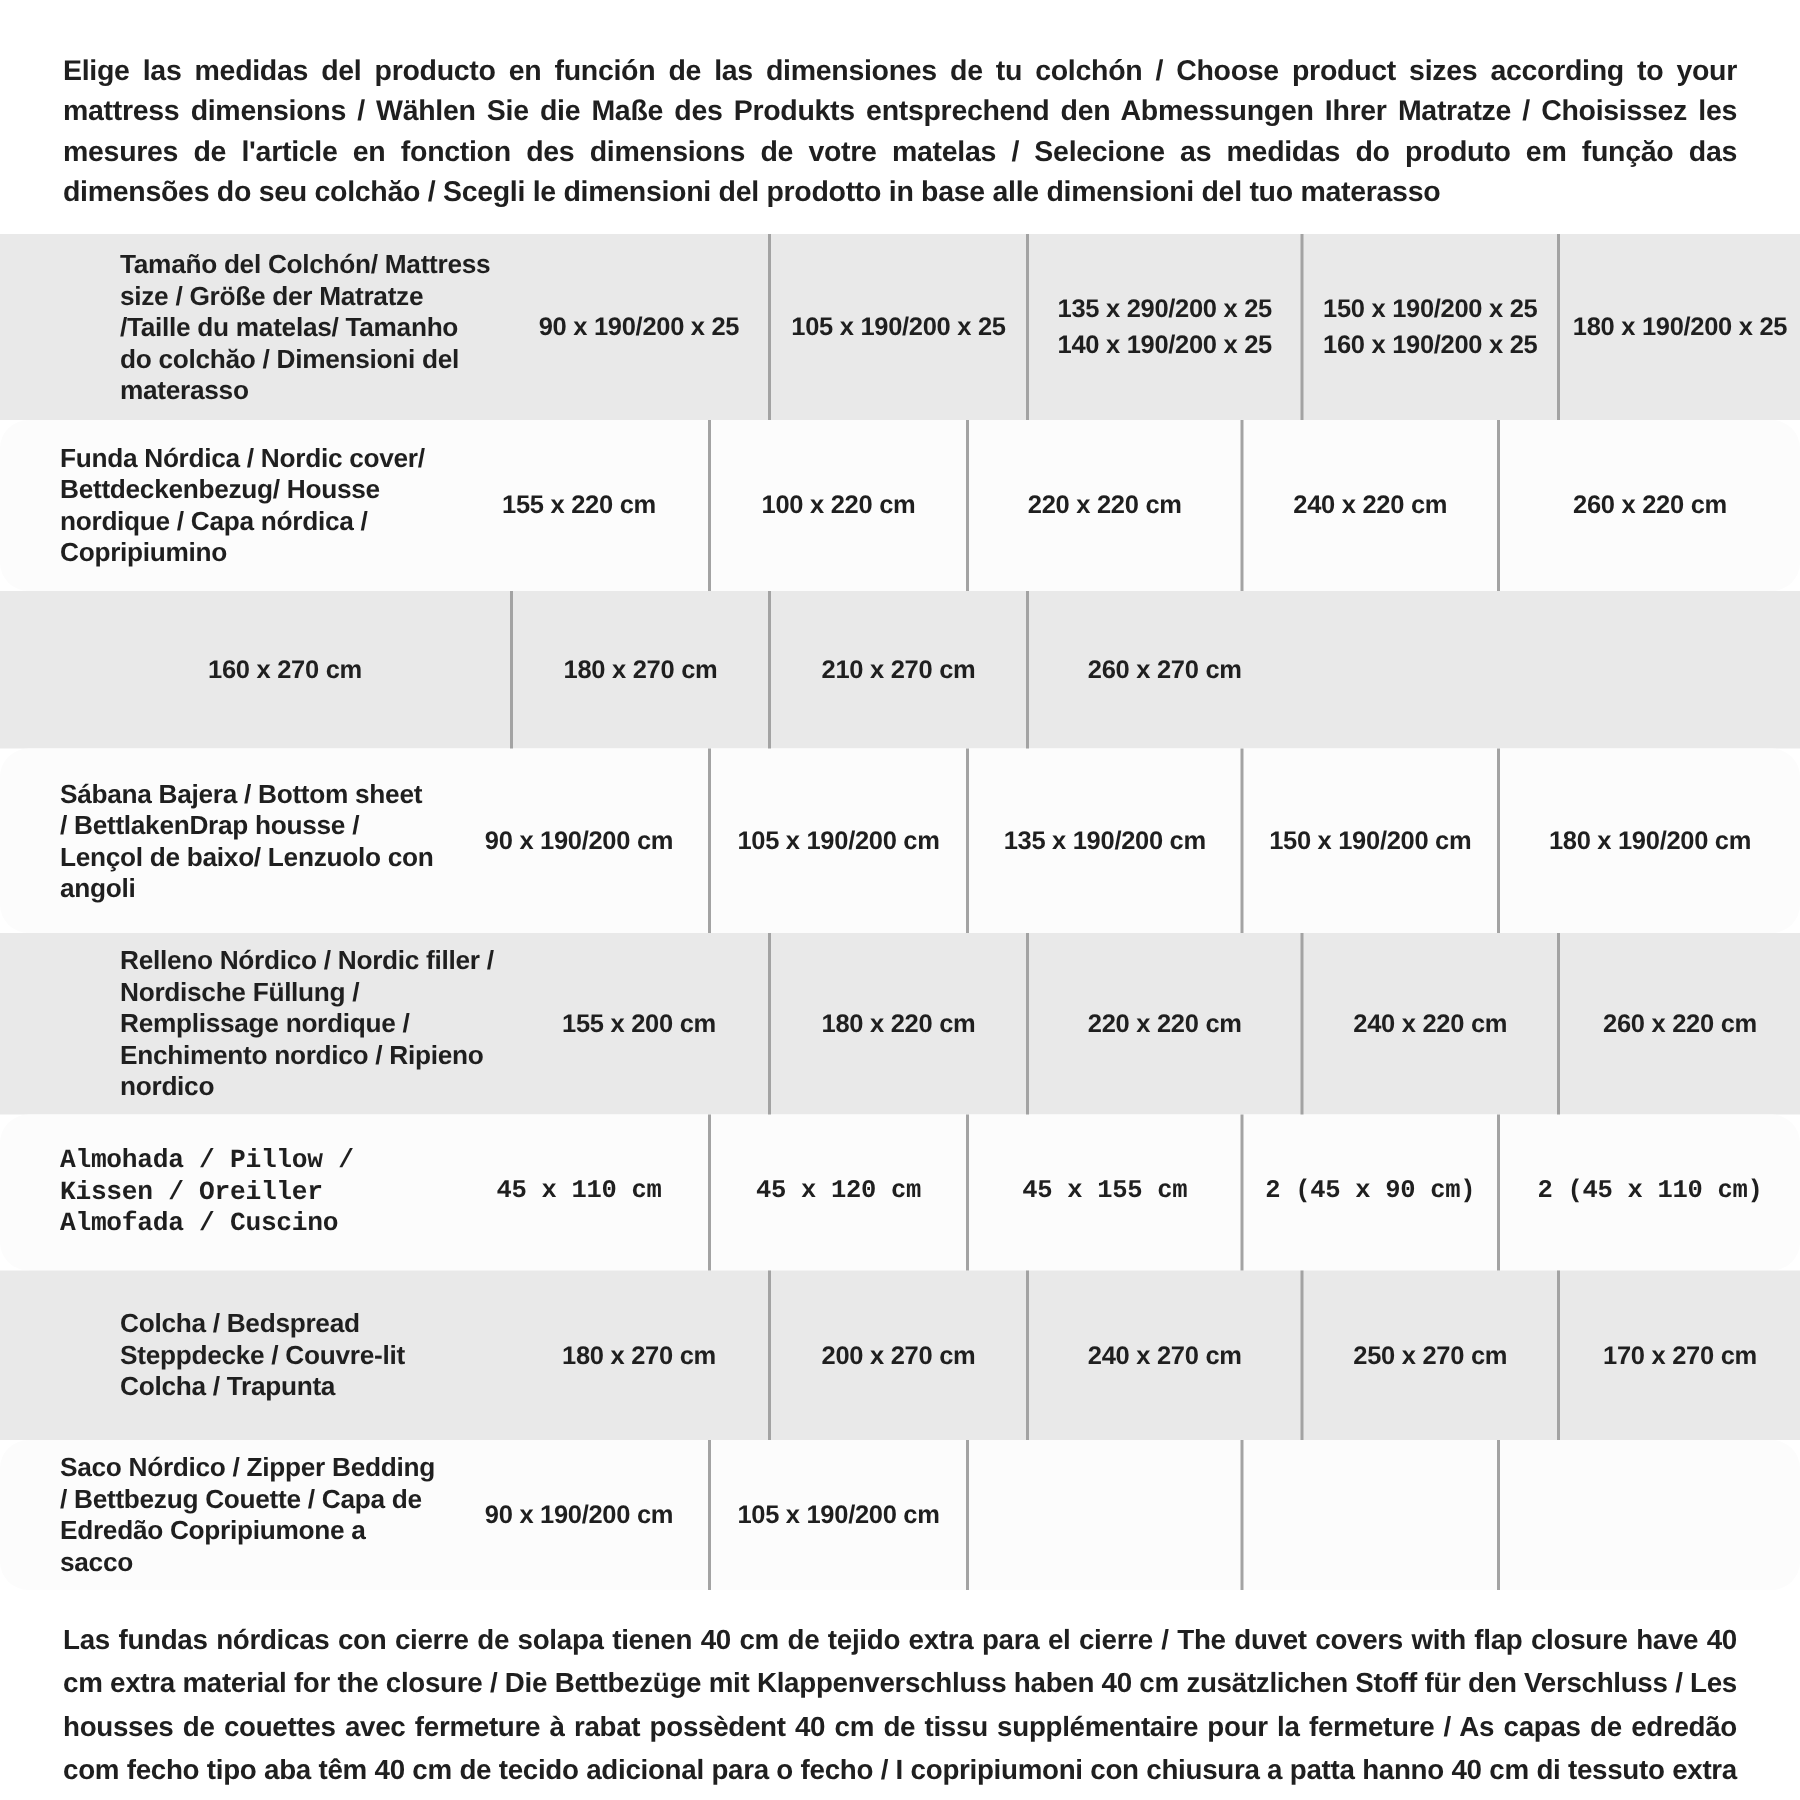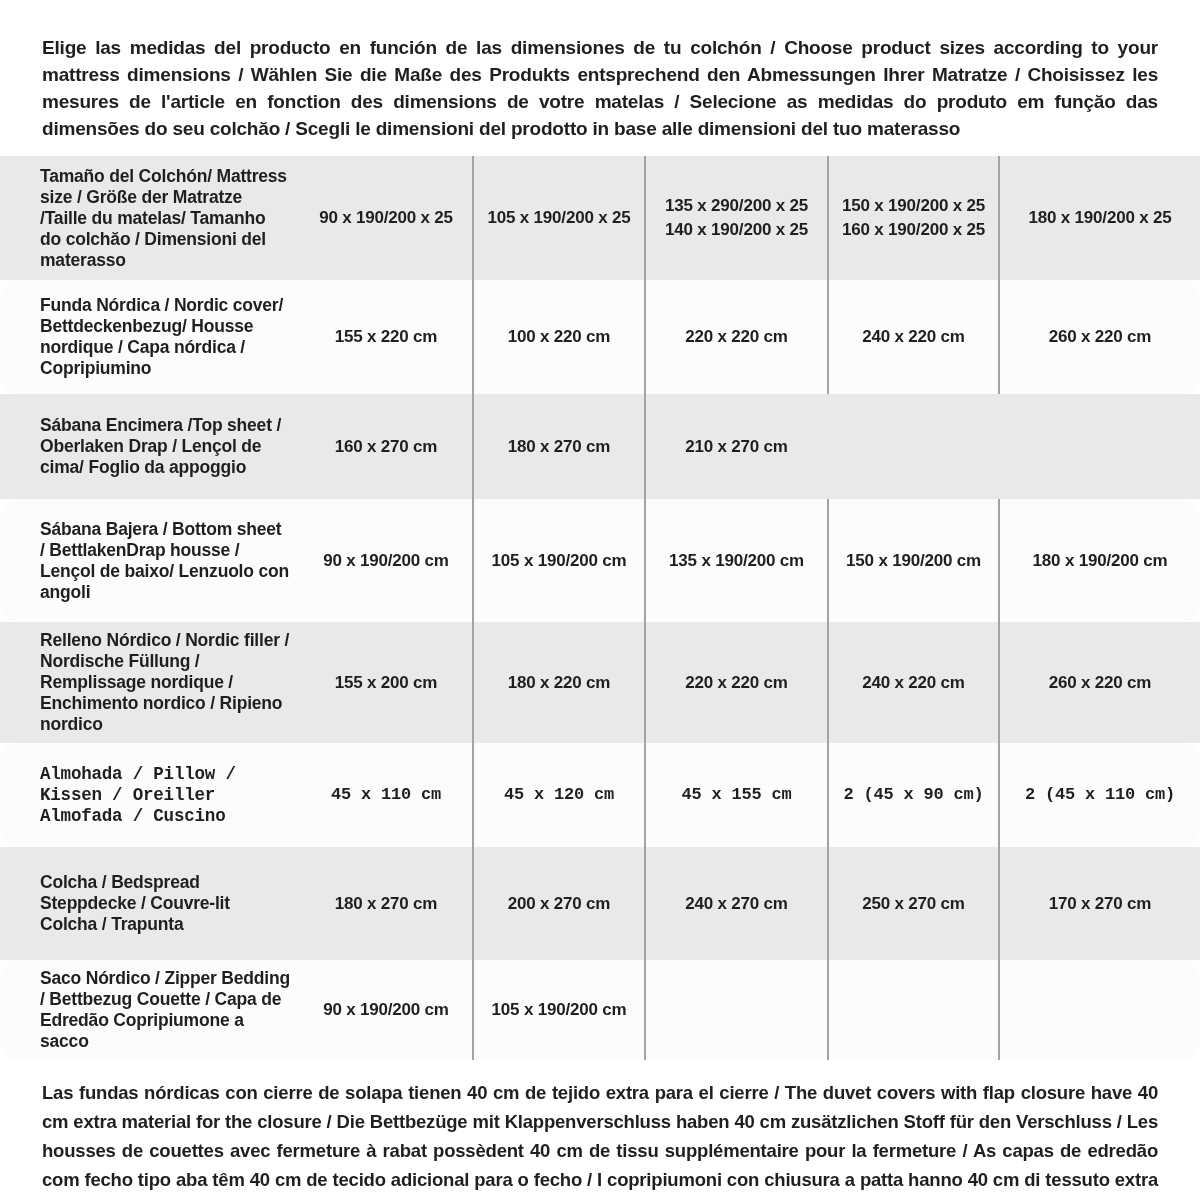--- a/index.html
+++ b/index.html
@@ -21,21 +21,21 @@
     font-size:19px;
     line-height:27px;
     text-align:justify;
   }
   .size-table{width:1200px;}
   .trow{
     display:grid;
     grid-template-columns:300px 172px 172px 183px 171px 1fr;
     align-items:stretch;
   }
-  .trow.gray{background:var(--row-gray);}
+  .trow.gray{background:var(--row-gray);padding-left:40px;}
   .trow.white{background:var(--row-white);border-radius:19px;}
   .cell{
     display:flex;
     flex-direction:column;
     justify-content:center;
   }
   .cell.label{
     padding:8px 10px 8px 40px;
     font-size:17.5px;
     line-height:21px;
@@ -98,24 +98,24 @@
     <div class="trow white r1">
       <div class="cell label">Funda Nórdica /  Nordic cover/ Bettdeckenbezug/ Housse nordique  / Capa nórdica / Copripiumino</div>
       <div class="cell val">155 x 220 cm</div>
       <div class="cell val sep">100 x 220 cm</div>
       <div class="cell val sep">220 x 220 cm</div>
       <div class="cell val sep">240 x 220 cm</div>
       <div class="cell val sep">260 x 220 cm</div>
     </div>
 
     <div class="trow gray r2">
-      <div class="cell label">Sábana Encimera /Top sheet / Oberlaken Drap / Lençol de cima/ Foglio da appoggio</div>
       <div class="cell val">160 x 270 cm</div>
       <div class="cell val sep">180 x 270 cm</div>
       <div class="cell val sep">210 x 270 cm</div>
+      <div class="cell val sep">260 x 270 cm</div>
     </div>
 
     <div class="trow white r3">
       <div class="cell label">Sábana Bajera / Bottom sheet / BettlakenDrap housse / Lençol de baixo/ Lenzuolo con angoli</div>
       <div class="cell val">90 x 190/200 cm</div>
       <div class="cell val sep">105 x 190/200 cm</div>
       <div class="cell val sep">135 x 190/200 cm</div>
       <div class="cell val sep">150 x 190/200 cm</div>
       <div class="cell val sep">180 x 190/200 cm</div>
     </div>

